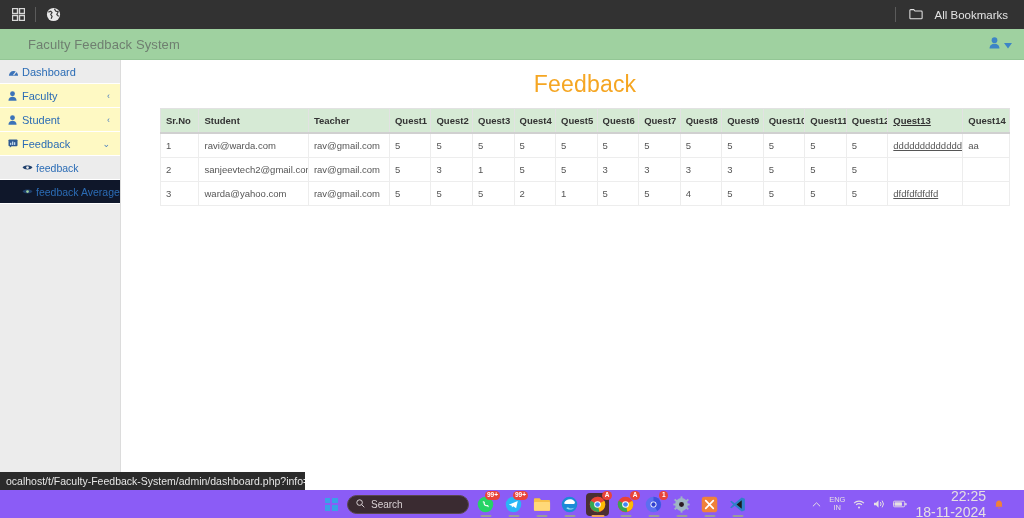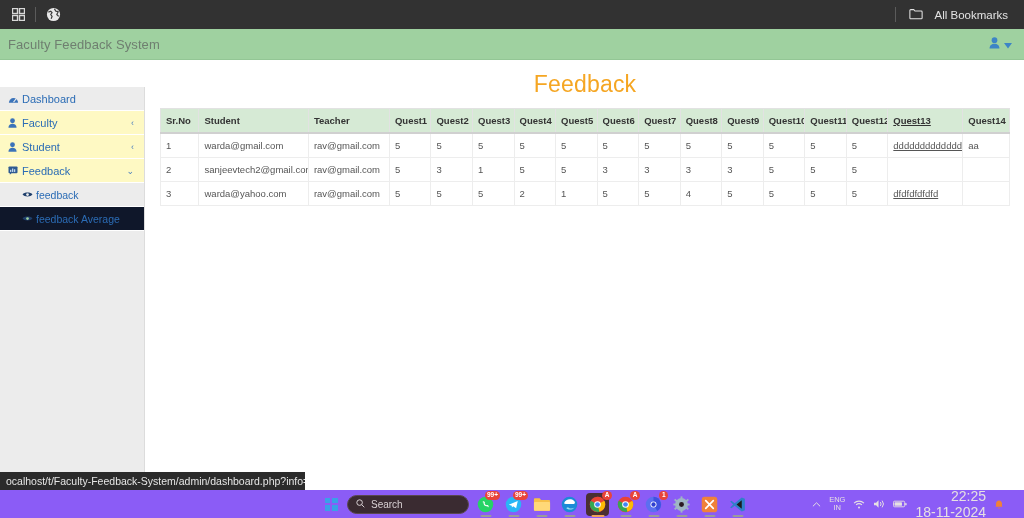--- a/index.html
+++ b/index.html
@@ -32,34 +32,34 @@
     padding: 3px 6px; border-radius: 4px;
   }
 
   
   .app-header {
     position: absolute; left: 0; top: 29px;
     width: 1024px; height: 31px;
     background: #9fd1a0;
     display: flex; align-items: center;
     border-bottom: 1px solid #93c695;
+    padding-left: 20px;
   }
   .app-title {
     font-size: 13px; color: #6f7f70;
     padding-left: 8px; letter-spacing: .1px;
   }
   .app-header-right { margin-left: auto; padding-right: 12px; display: flex; align-items: center; gap: 4px; }
 
   
   .sidebar {
     position: absolute; left: 0; top: 60px;
-    width: 145px; height: 430px;
+    width: 121px; height: 430px;
     background: #ececec;
     border-right: 1px solid #dcdcdc;
-    margin-top: 27px;
   }
   .nav-item {
     height: 24px;
     display: flex; align-items: center;
     padding: 0 8px;
     font-size: 11px; color: #2b6cb5;
     border-bottom: 1px solid #ffffff;
     white-space: nowrap;
   }
   .nav-item.green { background: #fef9c3; }
@@ -354,21 +354,21 @@
             <th class="c-q">Quest10</th>
             <th class="c-q">Quest11</th>
             <th class="c-q">Quest12</th>
             <th class="c-q13">Quest13</th>
             <th class="c-q14">Quest14</th>
           </tr>
       </thead>
       <tbody id="body-rows">
           <tr>
             <td class="c-sr">1</td>
-            <td class="c-stu">warda@gmail.com</td>
+            <td class="c-stu">ravi@warda.com</td>
             <td class="c-tea">rav@gmail.com</td>
             <td class="c-q">5</td>
             <td class="c-q">5</td>
             <td class="c-q">5</td>
             <td class="c-q">5</td>
             <td class="c-q">5</td>
             <td class="c-q">5</td>
             <td class="c-q">5</td>
             <td class="c-q">5</td>
             <td class="c-q">5</td>

